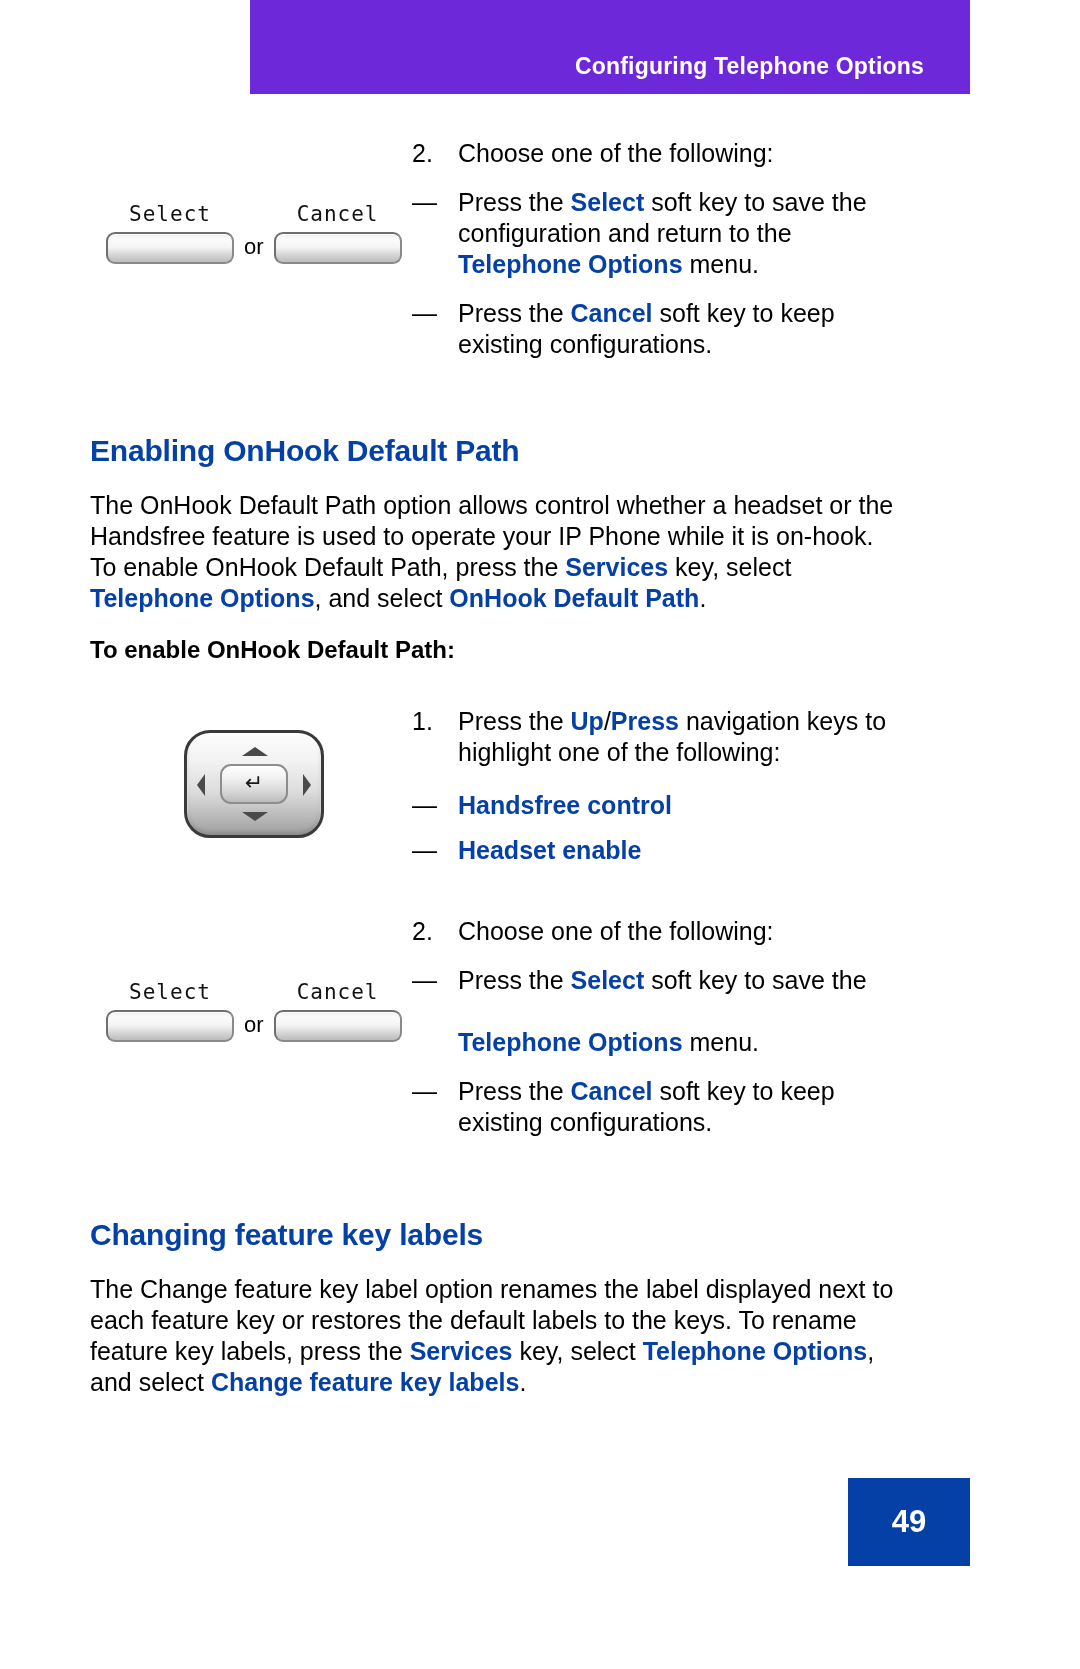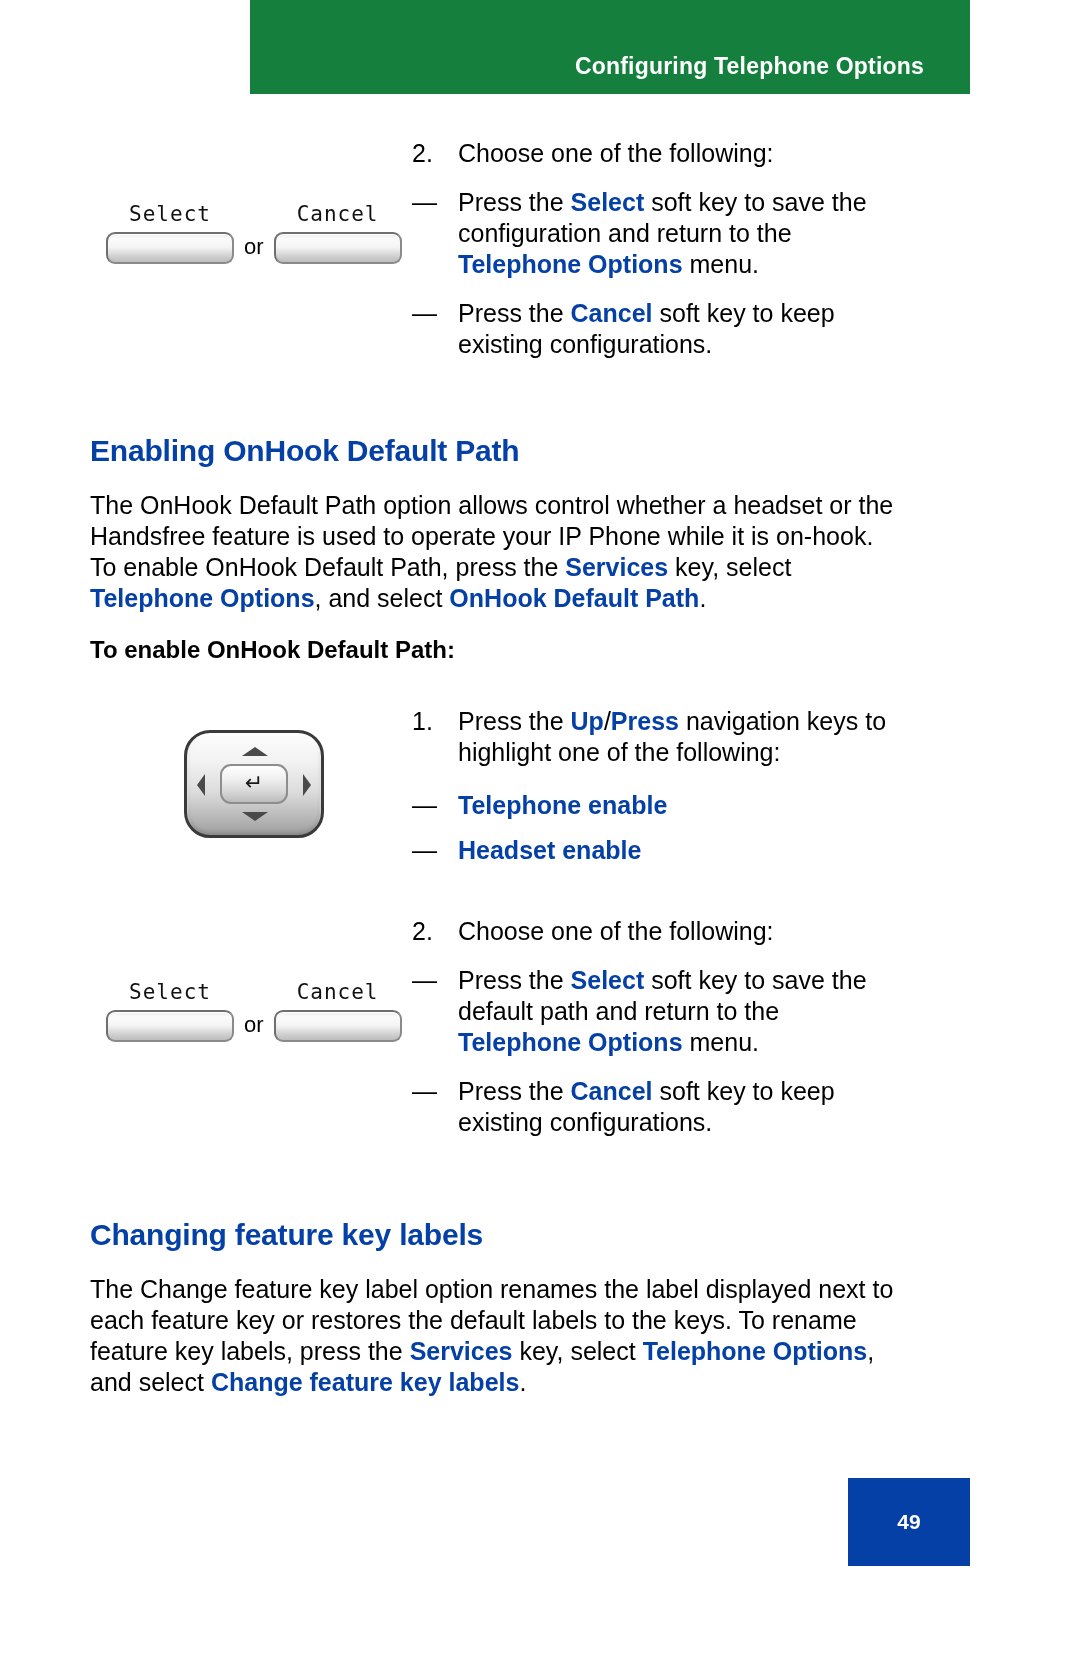--- a/index.html
+++ b/index.html
@@ -15,21 +15,21 @@
     overflow: hidden;
   }
 
   
   .header-banner {
     position: absolute;
     left: 250px;
     top: 0;
     width: 720px;
     height: 94px;
-    background: #15803d;
+    background: #6d28d9;
     display: flex;
     align-items: flex-end;
     justify-content: flex-end;
     box-sizing: border-box;
     padding: 0 46px 14px 0;
   }
   .header-title {
     color: #ffffff;
     font-size: 23px;
     font-weight: bold;
@@ -247,21 +247,21 @@
     width: 122px;
     height: 88px;
     background: #0540a6;
     display: flex;
     align-items: center;
     justify-content: center;
   }
   .page-number {
     color: #ffffff;
     font-weight: bold;
-    font-size: 21px;
+    font-size: 31px;
   }
 
   
   .abs { position: absolute; }
 </style>
 </head>
 <body>
 
 <div class="header-banner">
   <span class="header-title">Configuring Telephone Options</span>
@@ -351,21 +351,21 @@
         <div class="numbered-item" style="margin-left:82px;">
           <span class="num">1.</span>
           <span class="body">
             <span><span>Press the </span><b class="blue">Up</b><span class="black">/</span><b class="blue">Press</b><span> navigation keys to</span></span><br>
             <span>highlight one of the following:</span>
           </span>
         </div>
 
         <div class="dash-item" style="margin-left:82px; margin-top:22px;">
           <span class="dash">—</span>
-          <span class="body blue-strong">Telephone enable</span>
+          <span class="body blue-strong">Handsfree control</span>
         </div>
 
         <div class="dash-item" style="margin-left:82px; margin-top:14px;">
           <span class="dash">—</span>
           <span class="body blue-strong">Headset enable</span>
         </div>
       </div>
     </div>
   </div>
 
@@ -390,21 +390,21 @@
       <div class="text-col">
         <div class="numbered-item" style="margin-left:82px;">
           <span class="num">2.</span>
           <span class="body">Choose one of the following:</span>
         </div>
 
         <div class="dash-item" style="margin-left:82px; margin-top:18px;">
           <span class="dash">—</span>
           <span class="body">
             <span>Press the <b class="blue">Select</b> soft key to save the</span><br>
-            <span>default path and return to the</span><br>
+            <br>
             <span><b class="blue">Telephone Options</b> menu.</span>
           </span>
         </div>
 
         <div class="dash-item" style="margin-left:82px; margin-top:18px;">
           <span class="dash">—</span>
           <span class="body">
             <span>Press the <b class="blue">Cancel</b> soft key to keep</span><br>
             <span>existing configurations.</span>
           </span>

